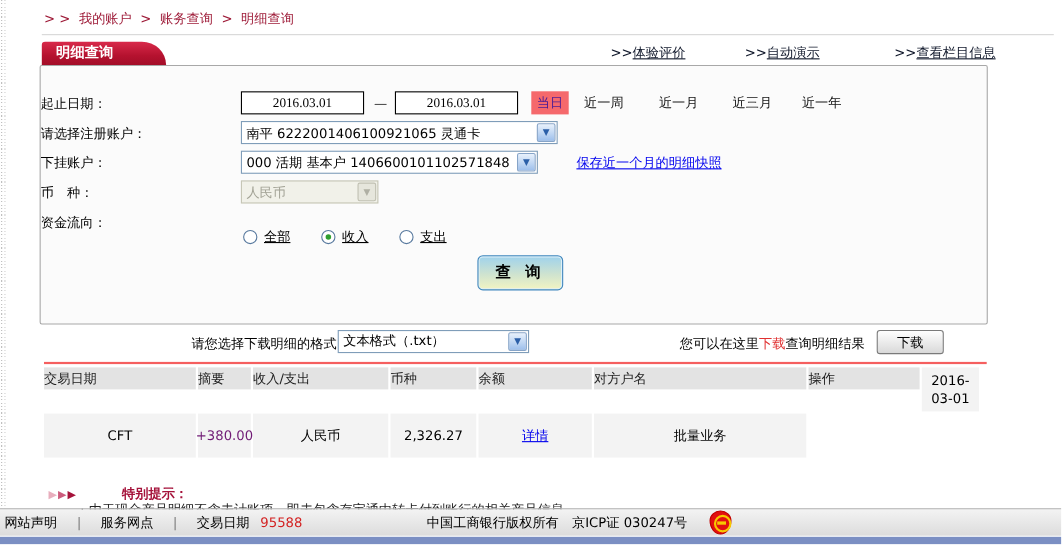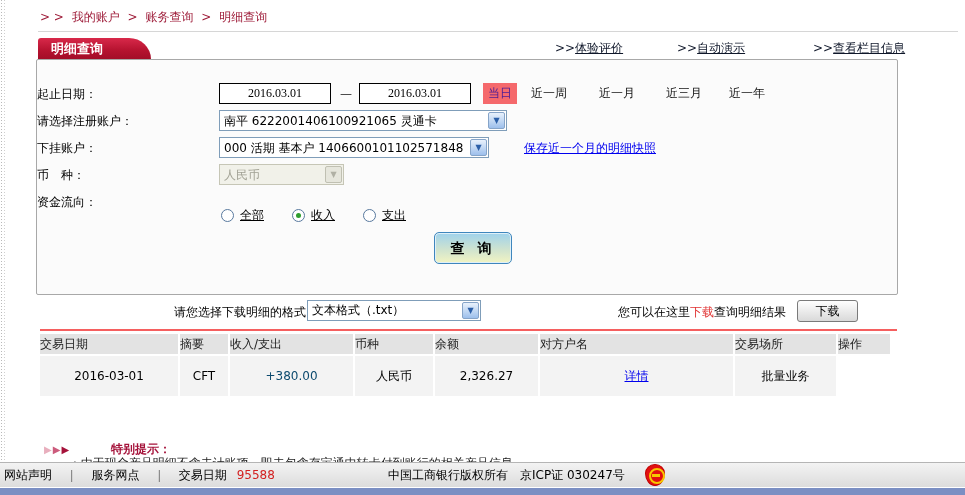--- a/index.html
+++ b/index.html
@@ -77,21 +77,21 @@
     text-align:center; line-height:20px; font-size:12px; cursor:pointer; }
 
   .redline { position:absolute; left:40px; top:329px; width:857px; height:2px; background:#f55f5f; }
 
   
   .rtable { position:absolute; left:40px; top:334px; width:850px; display:grid;
     grid-template-columns:138px 48px 123px 78px 103px 193px 101px 52px; gap:2px; background:#fff; }
   .th { background:#e3e3e3; height:20px; line-height:20px; color:#222; }
   .td { background:#f3f3f3; height:40px; display:flex; align-items:center; justify-content:center;
     text-align:center; line-height:1.35; }
-  .amount { color:#0c4a6e; }
+  .amount { color:#701a75; }
 
   
   .notice { position:absolute; left:44px; top:441px; }
   .arrow { font-size:10px; margin-right:1px; }
   .ar1 { color:#e8aebd; } .ar2 { color:#cc5b7c; } .ar3 { color:#a5123a; }
   .notice-title { color:#a5123a; font-weight:bold; margin-left:10px;padding-left:27px; }
   .notice-body { position:absolute; left:73px; top:455px; width:800px; color:#222; }
 
   
   .footer { position:absolute; left:0; top:462px; width:965px; height:25px; z-index:5;
@@ -201,21 +201,20 @@
 
   <div class="redline"></div>
 
   <div class="rtable">
     <div class="th">交易日期</div>
     <div class="th">摘要</div>
     <div class="th">收入/支出</div>
     <div class="th">币种</div>
     <div class="th">余额</div>
     <div class="th">对方户名</div>
-    <div class="th">交易场所</div>
     <div class="th">操作</div>
 
     <div class="td">2016-03-01</div>
     <div class="td">CFT</div>
     <div class="td amount">+380.00</div>
     <div class="td">人民币</div>
     <div class="td">2,326.27</div>
     <div class="td">
         <a class="bluelink">详情</a>
       </div>

